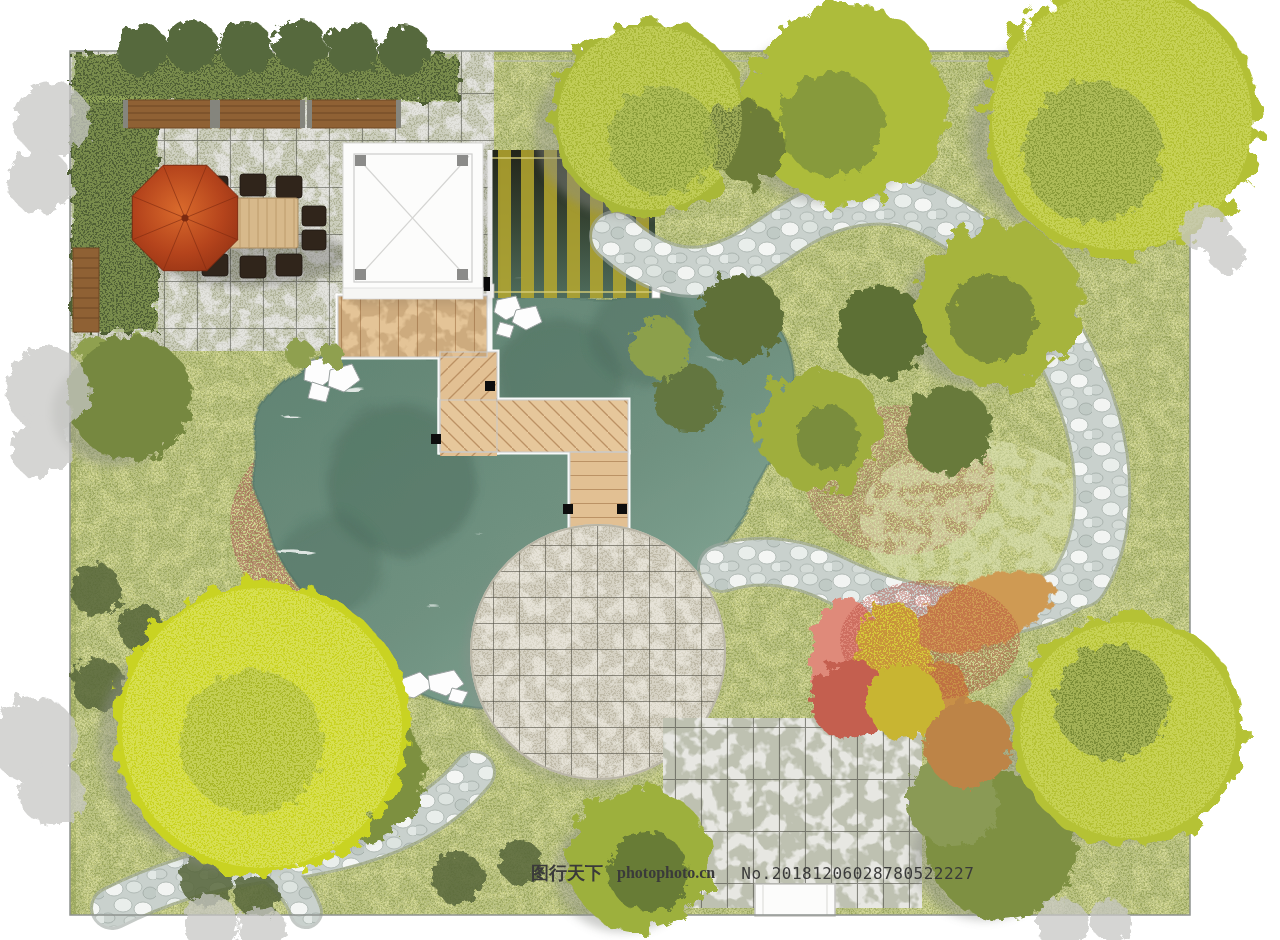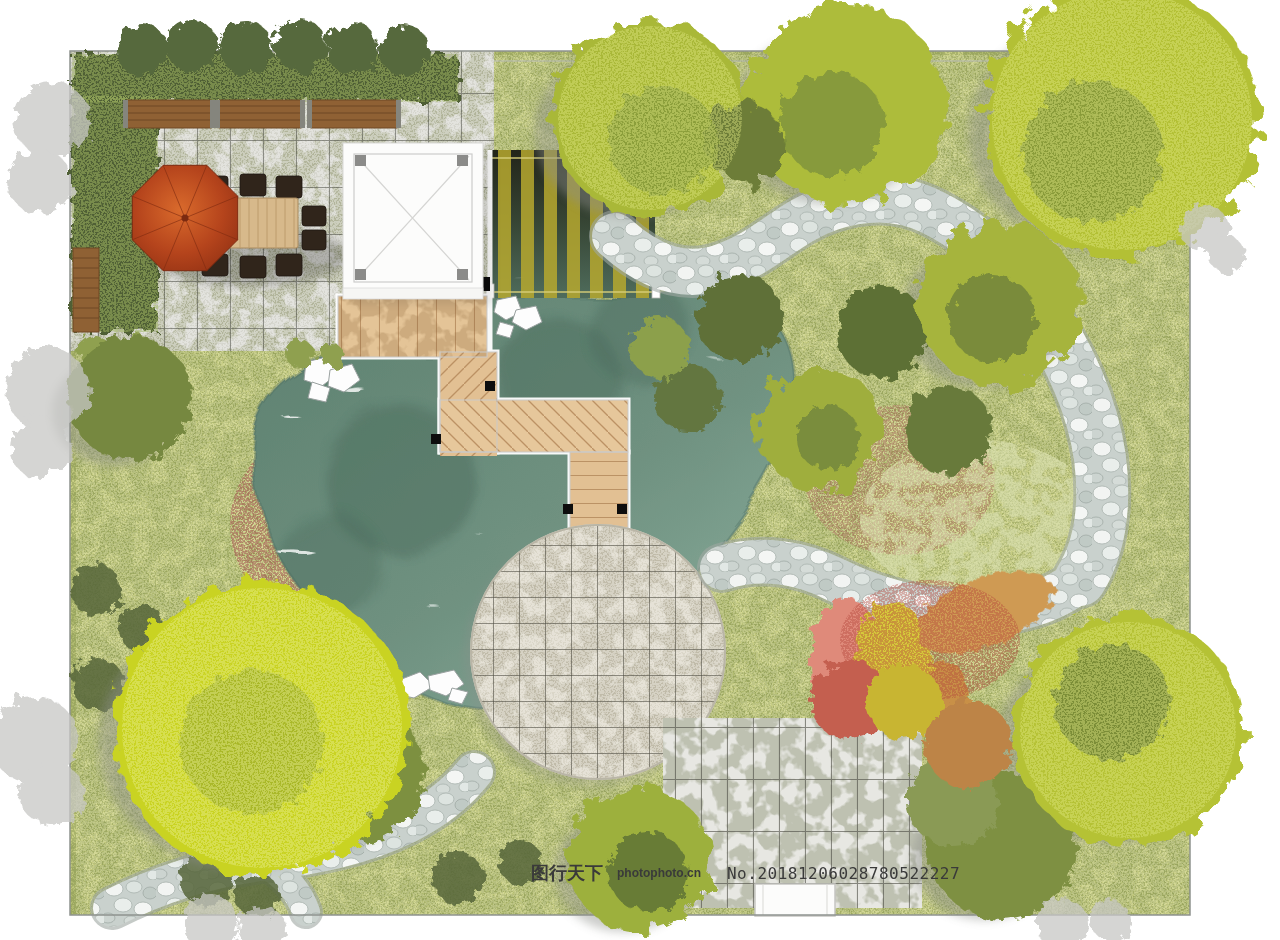--- a/index.html
+++ b/index.html
@@ -5,21 +5,21 @@
   :root{
     --paper:#ffffff; --ink:#3a3a3a;
   }
   html,body{margin:0;padding:0;background:var(--paper);}
   .stage{position:relative;width:1280px;height:940px;background:var(--paper);overflow:hidden;
          font-family:"Liberation Sans", sans-serif;}
   .stage svg{position:absolute;left:0;top:0;}
   .watermark{position:absolute;left:500px;top:861px;display:flex;align-items:center;
              color:var(--ink);white-space:nowrap;margin-left:31px;}
   .wm-brand{font-family:"DejaVu Sans", sans-serif;font-weight:bold;font-size:18px;margin-right:14px;}
-  .wm-site{font-family:Liberation Sans, sans-serif;font-weight:bold;font-size:12px;margin-right:26px;}
+  .wm-site{font-family:Liberation Serif, serif;font-weight:bold;font-size:16px;margin-right:26px;}
   .wm-serial{font-family:"DejaVu Sans Mono", monospace;font-weight:normal;font-size:16px;letter-spacing:.5px;}
 </style>
 </head>
 <body>
 
 <div class="stage">
 <svg width="1280" height="940" viewBox="0 0 1280 940">
   <defs>
     <clipPath id="planClip">
           <rect x="70" y="51" width="1120" height="864"></rect>

